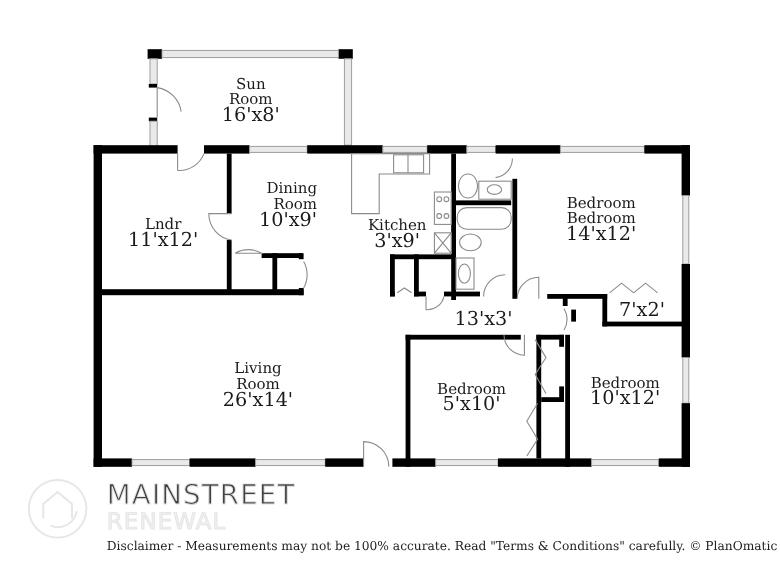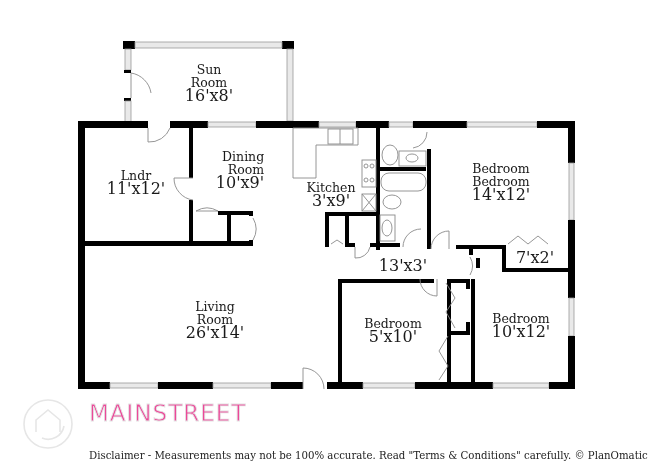--- a/index.html
+++ b/index.html
@@ -7,21 +7,21 @@
     #plan { position: absolute; left: 0; top: 0; width: 650px; height: 473px; }
     .wall { fill: #000; }
     .win { fill: #e9e9e9; stroke: #9a9a9a; stroke-width: 0.8; }
     .thin { fill: none; stroke: #8a8a8a; stroke-width: 0.9; }
     .fix { fill: #fff; stroke: #8a8a8a; stroke-width: 0.9; }
     .room-label { position: absolute; text-align: center; font-family: "DejaVu Serif", serif; font-weight: normal; font-size: 12.5px; line-height: 13px; color: #1a1a1a; transform: translateX(-50%); white-space: nowrap; }
     .room-label span { display: block; }
     .dim { font-size: 16px; }
     #watermark { position: absolute; left: 22px; top: 398px; width: 240px; height: 52px; }
     #wm-logo { position: absolute; left: 0; top: 0; width: 52px; height: 52px; }
-    #wm-line1 { position: absolute; left: 67px; top: 2px; font-family: "DejaVu Sans", sans-serif; font-size: 23px; letter-spacing: 1px; color: #ec4899; -webkit-text-stroke: 0.8px #e4e4e4; }
+    #wm-line1 { position: absolute; left: 67px; top: 2px; font-family: "DejaVu Sans", sans-serif; font-size: 23px; letter-spacing: 1px; color: #404040; -webkit-text-stroke: 0.8px #e4e4e4; }
     #wm-line2 { position: absolute; left: 67px; top: 26px; font-family: "DejaVu Sans", sans-serif; font-size: 19px; letter-spacing: 1px; color: #f2f2f2; -webkit-text-stroke: 0.8px #e4e4e4; }
     #disclaimer { position: absolute; left: 89px; top: 437px; font-family: "DejaVu Serif", serif; font-size: 10.2px; color: #222; white-space: nowrap; margin-top: 13px; }
   </style>
 </head>
 <body>
 
 <svg id="plan" viewBox="0 0 650 473" xmlns="http://www.w3.org/2000/svg">
 
   <g>
     <rect class="wall" x="123" y="41" width="12" height="8"></rect>
@@ -148,21 +148,21 @@
     <rect class="fix" x="380" y="215" width="15" height="26"></rect>
     <ellipse class="fix" cx="387" cy="228" rx="5" ry="8"></ellipse>
   </g>
 </svg>
 
 <div class="room-label" style="left:209px; top:63px;">
   <span>Sun</span>
   <span>Room</span>
   <span class="dim">16'x8'</span>
 </div>
-<div class="room-label" style="left:136px; top:169px;">
+<div class="room-label" style="left:136px; top:180px;">
   <span>Lndr</span>
   <span class="dim">11'x12'</span>
 </div>
 <div class="room-label" style="left:240px; top:150px;text-align:right;">
   <span>Dining</span>
   <span>Room</span>
   <span class="dim">10'x9'</span>
 </div>
 <div class="room-label" style="left:331px; top:181px;">
   <span>Kitchen</span>
@@ -193,15 +193,16 @@
   <span class="dim">10'x12'</span>
 </div>
 
 <div id="watermark">
   <svg id="wm-logo" viewBox="0 0 52 52">
     <circle cx="26" cy="26" r="24" fill="none" stroke="#e6e6e6" stroke-width="1.6"></circle>
     <path d="M14 34 L14 22 L26 12 L38 22 L38 34" fill="none" stroke="#e6e6e6" stroke-width="1.6"></path>
     <path d="M20 40 A16 16 0 0 0 42 28" fill="none" stroke="#e6e6e6" stroke-width="1.6"></path>
   </svg>
   <div id="wm-line1">MAINSTREET</div>
+  <div id="wm-line2">RENEWAL</div>
 </div>
 
 <div id="disclaimer">Disclaimer - Measurements may not be 100% accurate. Read "Terms &amp; Conditions" carefully. © PlanOmatic</div>
 
 </body></html>

